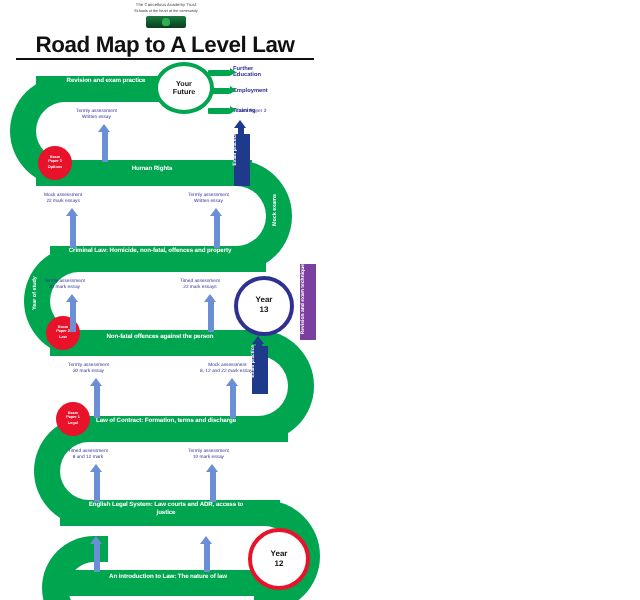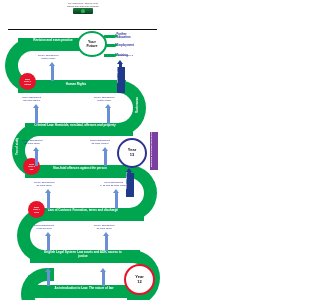--- a/index.html
+++ b/index.html
@@ -180,20 +180,21 @@
 <body>
 
 <div id="poster">
 
   <div class="logo-wrap">
     <div class="logo-line1">The Cancellous Academy Trust</div>
     <div class="logo-line2">Schools at the heart of the community</div>
     <div class="logo-mark"></div>
   </div>
 
+  <div class="title">Road Map to A Level Law</div>
   <div class="title-rule"></div>
 
   <div class="road road-h" style="left:18px;top:38px;width:64px;"></div>
   <div class="bend bend-l" style="left:5px;top:38px;width:18px;height:29px;"></div>
 
   <div class="road road-h" style="left:18px;top:80px;width:108px;"></div>
   <div class="bend bend-r" style="left:113px;top:80px;width:20px;height:30px;"></div>
 
   <div class="road road-h" style="left:25px;top:123px;width:108px;"></div>
   <div class="bend bend-l" style="left:12px;top:123px;width:20px;height:29px;"></div>

